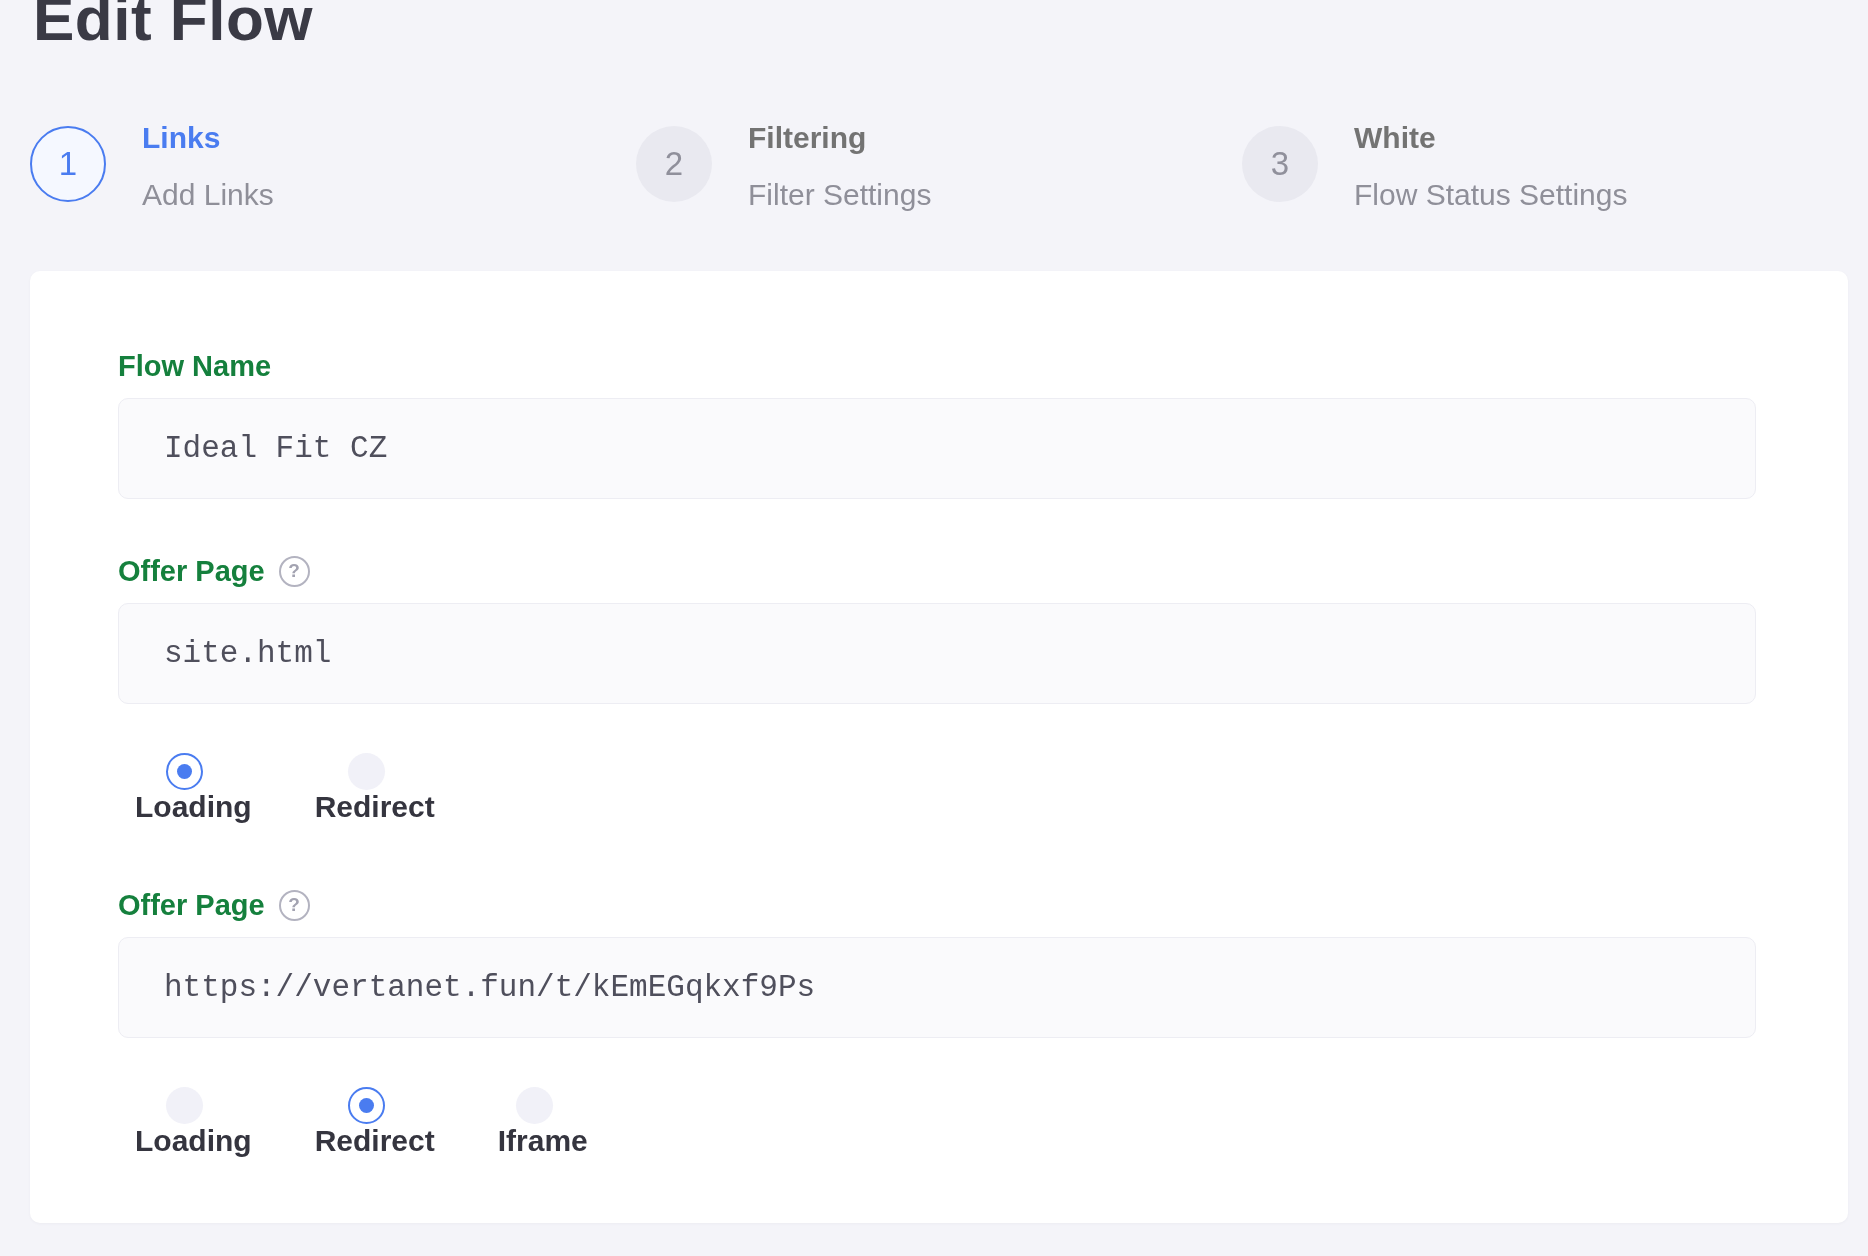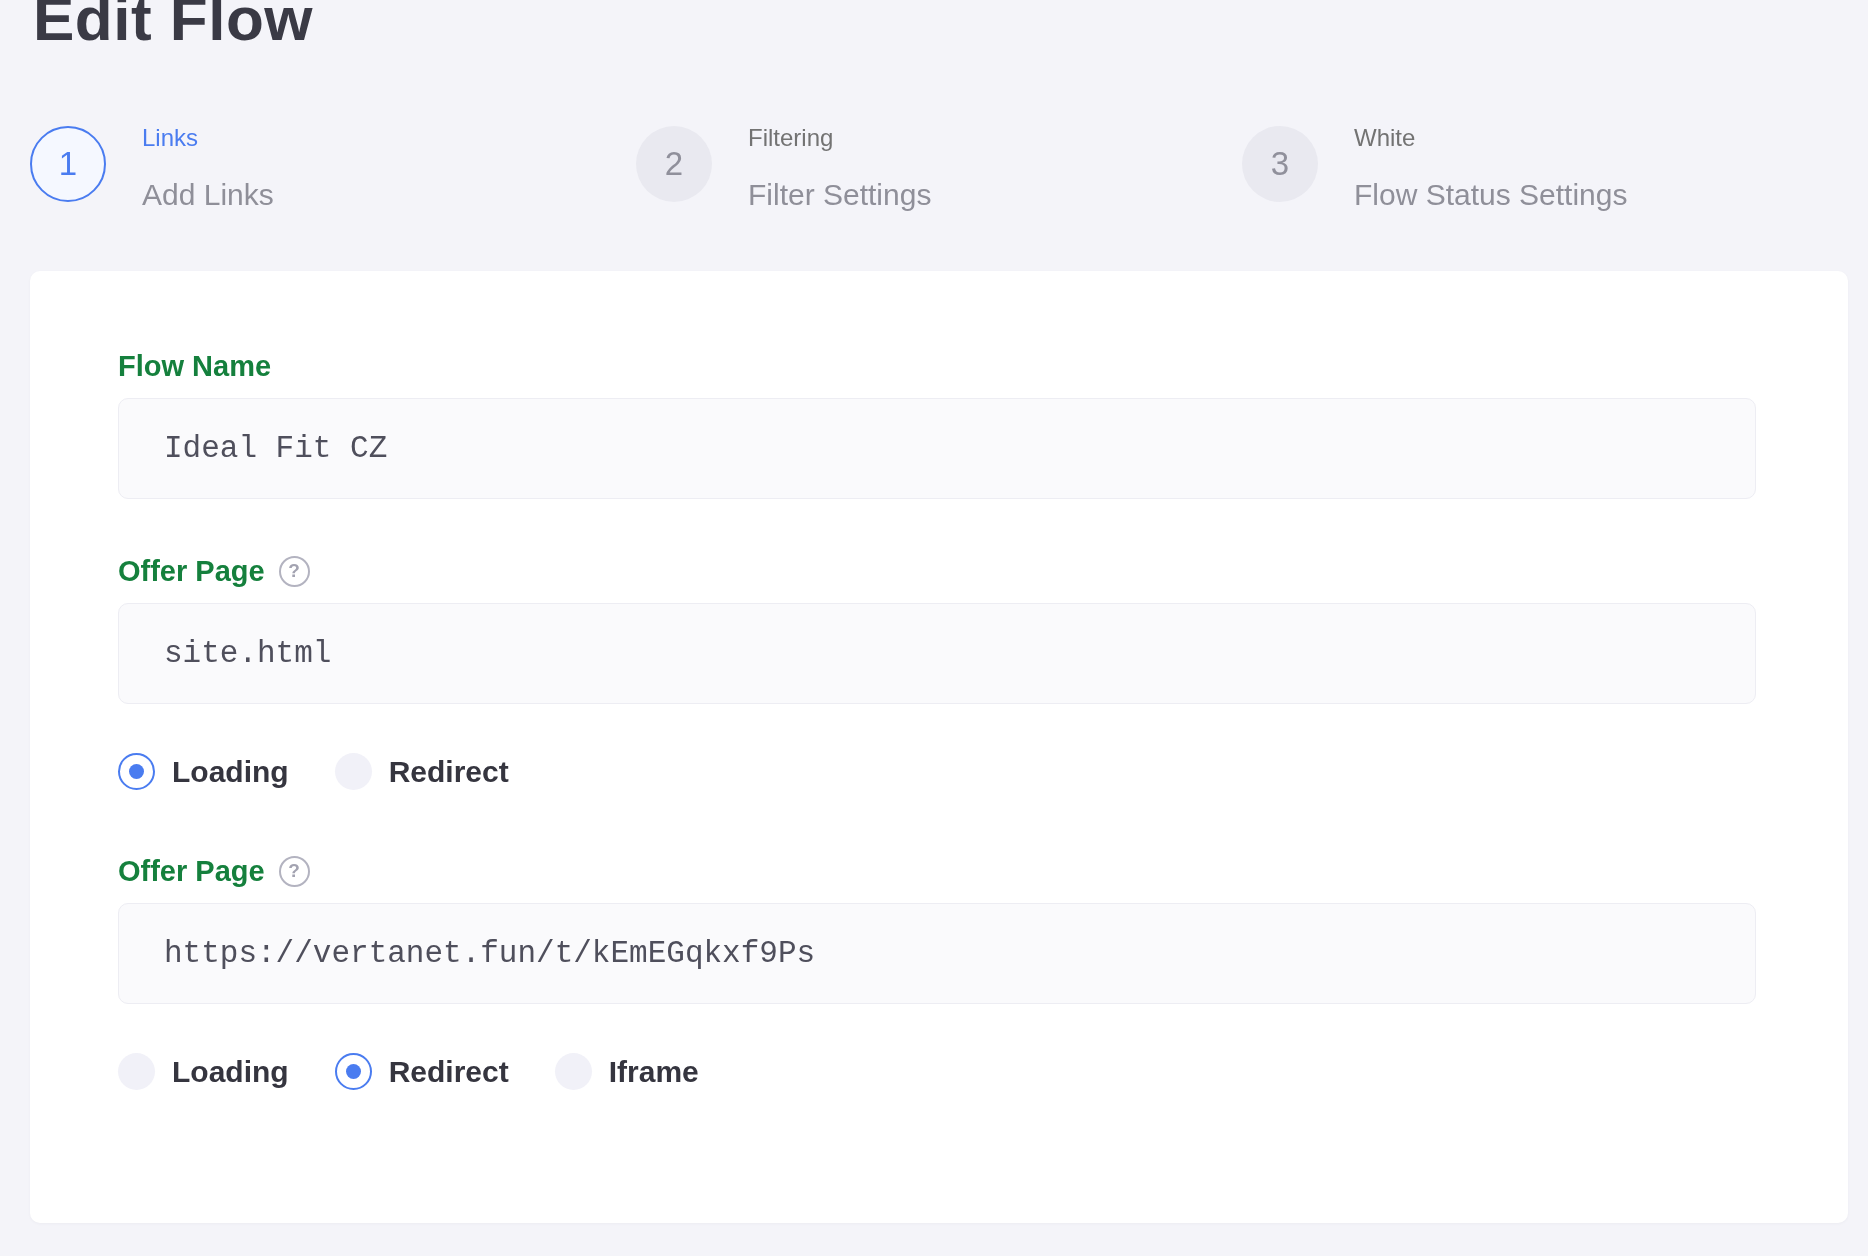--- a/index.html
+++ b/index.html
@@ -30,21 +30,21 @@
     width: 76px; height: 76px; border-radius: 50%;
     display: flex; align-items: center; justify-content: center;
     font-size: 33px; flex-shrink: 0;
   }
   .step.inactive .step-circle { background: #e9e9f0; color: #90909b; }
   .step.active .step-circle {
     background: #f5f8ff; color: #4a7cf0;
     border: 2px solid #4a7cf0;
   }
   .step-text { margin-left: 36px; }
-  .step-title { font-size: 24px; font-weight: 400; line-height: 44px; }
+  .step-title { font-size: 30px; font-weight: 700; line-height: 44px; }
   .step.active .step-title { color: #4a7cf0; }
   .step.inactive .step-title { color: #737373; }
   .step-subtitle { font-size: 30px; color: #8f8f99; line-height: 34px; margin-top: 18px; }
 
   
   .card {
     margin-top: 59px;
     background: #ffffff;
     border-radius: 10px;
     height: 952px;
@@ -70,21 +70,21 @@
     font-family: Liberation Mono, monospace;
     font-size: 31px; color: #4f4f5c;
     padding: 0 45px;
     outline: none;
   }
 
   .section { margin-top: 54px; }
   .section.offer { margin-top: 63px; }
 
   .radio-row { display: flex; align-items: center; margin-top: 49px; }
-  .radio-option { display: flex; align-items: center; margin-right: 46px; cursor: pointer; }
+  .radio-option { display: flex; align-items: center; margin-right: 46px; cursor: pointer; flex-direction: column; }
   .radio-circle {
     width: 37px; height: 37px; border-radius: 50%;
     display: flex; align-items: center; justify-content: center;
     flex-shrink: 0;
   }
   .radio-circle.unselected { background: #f1f1f8; }
   .radio-circle.selected { background: #ffffff; border: 2px solid #4a7cf0; }
   .radio-dot { width: 15px; height: 15px; border-radius: 50%; background: #4a7cf0; }
   .radio-label { font-size: 30px; font-weight: 700; color: #35353f; margin-left: 17px; }
 </style>

